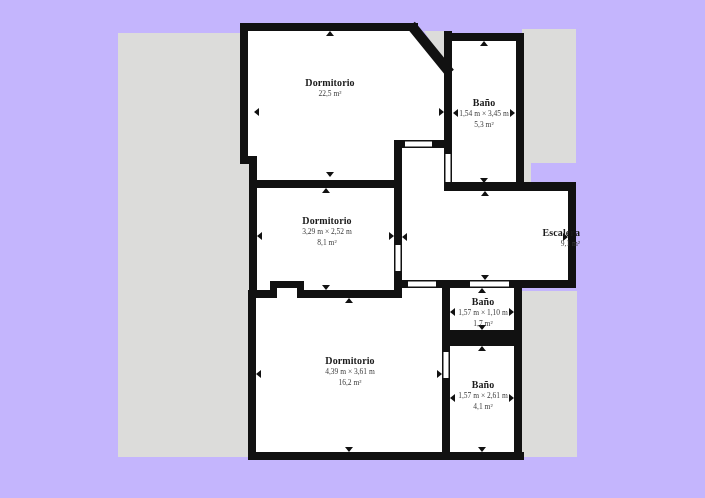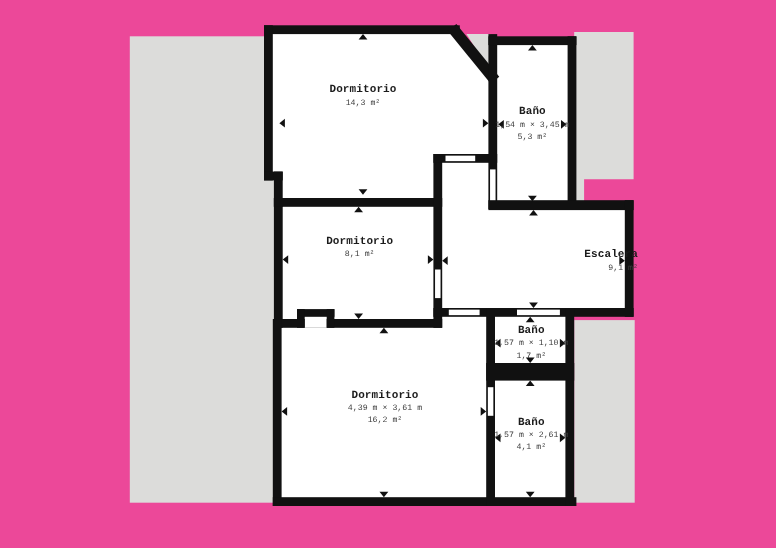--- a/index.html
+++ b/index.html
@@ -1,21 +1,21 @@
 <!DOCTYPE html>
 <html><head>
 <meta charset="utf-8">
 <style>
   html,body{margin:0;padding:0;background:#f4f3f1;}
   .stage{
     position:relative;
     width:705px;height:498px;
-    background:#ec4899;
+    background:#c4b5fd;
     overflow:hidden;
-    font-family:Liberation Mono, monospace;
+    font-family:Liberation Serif, serif;
   }
   .stage svg{position:absolute;left:0;top:0;}
   .room-label{
     position:absolute;
     text-align:center;
     color:#3c3c3c;
     pointer-events:none;
   }
   .room-label .name{
     font-size:10px;
@@ -127,31 +127,32 @@
 
       <polygon points="478,351 486,351 482,346"></polygon>
       <polygon points="478,447 486,447 482,452"></polygon>
       <polygon points="455,394 455,402 450,398"></polygon>
       <polygon points="509,394 509,402 514,398"></polygon>
     </g>
   </svg>
 
   <div class="room-label" style="left:250px;top:77px;width:160px;">
     <div class="name">Dormitorio</div>
-    <div class="area">14,3 m²</div>
+    <div class="area">22,5 m²</div>
   </div>
 
   <div class="room-label" style="left:449px;top:97px;width:70px;">
     <div class="name">Baño</div>
     <div class="dims">1,54 m × 3,45 m</div>
     <div class="area">5,3 m²</div>
   </div>
 
   <div class="room-label" style="left:254px;top:215px;width:146px;">
     <div class="name">Dormitorio</div>
+    <div class="dims">3,29 m × 2,52 m</div>
     <div class="area">8,1 m²</div>
   </div>
 
   <div class="room-label" style="left:420px;top:227px;width:160px;text-align:right;">
     <div class="name">Escalera</div>
     <div class="area">9,1 m²</div>
   </div>
 
   <div class="room-label" style="left:449px;top:296px;width:68px;">
     <div class="name">Baño</div>

